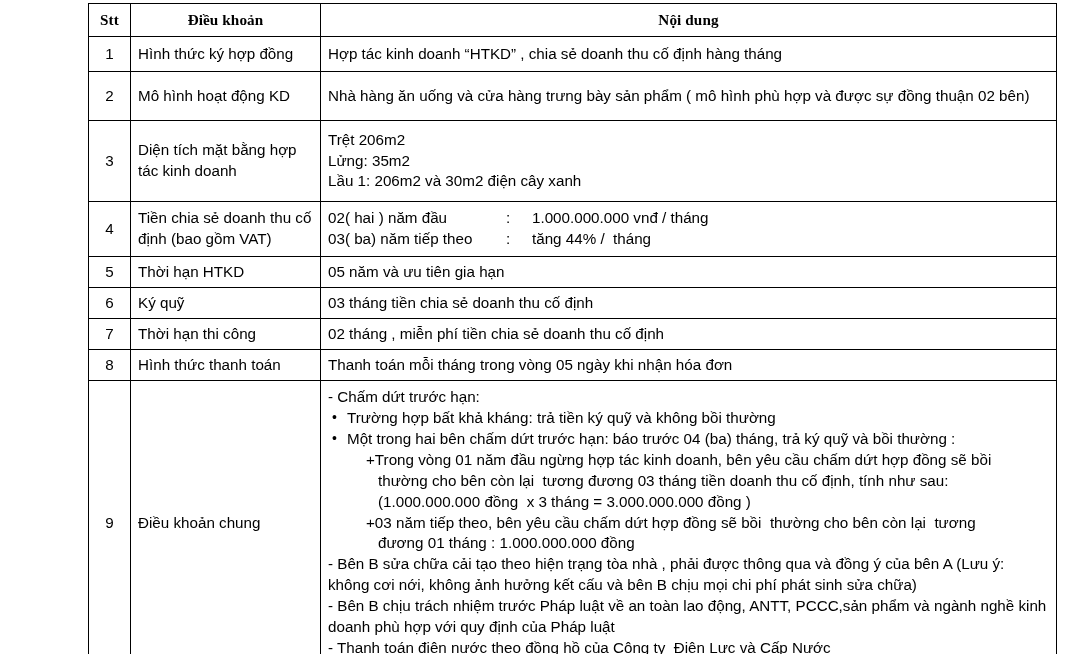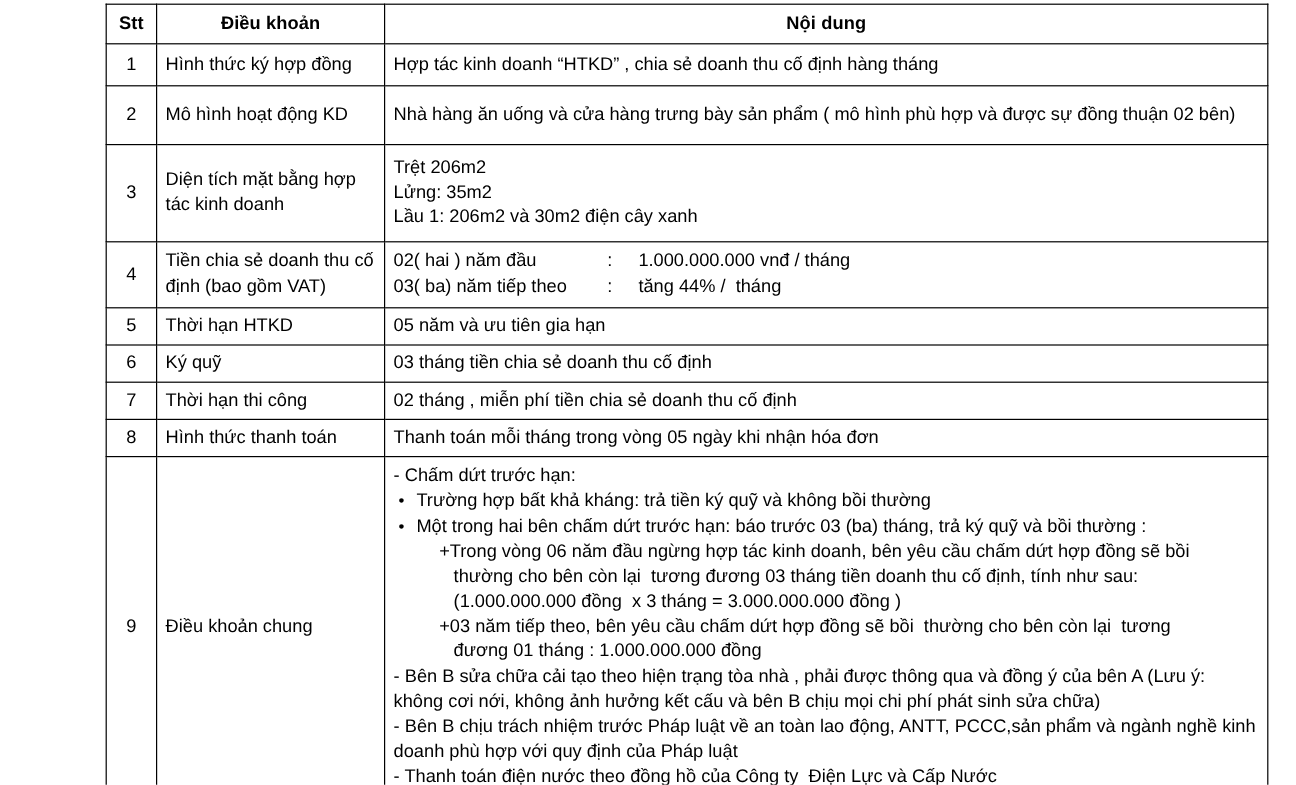--- a/index.html
+++ b/index.html
@@ -44,20 +44,21 @@
     font-size: 15.2px;
     line-height: 1.38;
     padding: 3px 7px;
   }
   thead th {
     font-weight: bold;
     text-align: center;
     font-size: 15.4px;
     padding: 6px 6px;
     letter-spacing: 0.1px;
+    font-family: Liberation Serif, serif;
   }
   td.stt {
     text-align: center;
     font-size: 15px;
   }
   td.term {
     text-align: left;
     padding-left: 10px;
   }
   td.body {
@@ -218,22 +219,22 @@
           <td class="body">
             <div class="clause">
 
               <span class="dash-line">- Chấm dứt trước hạn:</span>
 
               <ul class="bullets">
                 <li>
                   <span class="bullet-text">Trường hợp bất khả kháng: trả tiền ký quỹ  và không bồi thường</span>
                 </li>
                 <li>
-                  <span class="bullet-text">Một trong hai bên chấm dứt trước hạn: báo trước 03 (ba) tháng, trả ký quỹ và bồi thường :</span>
-                  <span class="sub">+Trong vòng 06 năm đầu ngừng hợp tác kinh doanh, bên yêu cầu chấm dứt hợp đồng sẽ bồi</span>
+                  <span class="bullet-text">Một trong hai bên chấm dứt trước hạn: báo trước 04 (ba) tháng, trả ký quỹ và bồi thường :</span>
+                  <span class="sub">+Trong vòng 01 năm đầu ngừng hợp tác kinh doanh, bên yêu cầu chấm dứt hợp đồng sẽ bồi</span>
                   <span class="cont">thường cho bên còn lại  tương đương 03 tháng tiền doanh thu cố định, tính như sau:</span>
                   <span class="cont">(1.000.000.000 đồng  x 3 tháng = 3.000.000.000 đồng )</span>
                   <span class="sub">+03 năm tiếp theo, bên yêu cầu chấm dứt hợp đồng sẽ bồi  thường cho bên còn lại  tương</span>
                   <span class="cont">đương 01 tháng : 1.000.000.000 đồng</span>
                 </li>
               </ul>
 
               <span class="dash-line">- Bên B sửa chữa cải tạo theo hiện trạng tòa nhà , phải được thông qua và đồng ý của bên A (Lưu ý: không cơi nới, không ảnh hưởng kết cấu và bên B chịu mọi chi phí phát sinh sửa chữa)</span>
               <span class="dash-line">- Bên B chịu trách nhiệm trước Pháp luật về an toàn lao động, ANTT, PCCC,sản phẩm và ngành nghề kinh doanh phù hợp với quy định của Pháp luật</span>
               <span class="dash-line">- Thanh toán điện nước theo đồng hồ của Công ty  Điện Lực và Cấp Nước</span>

